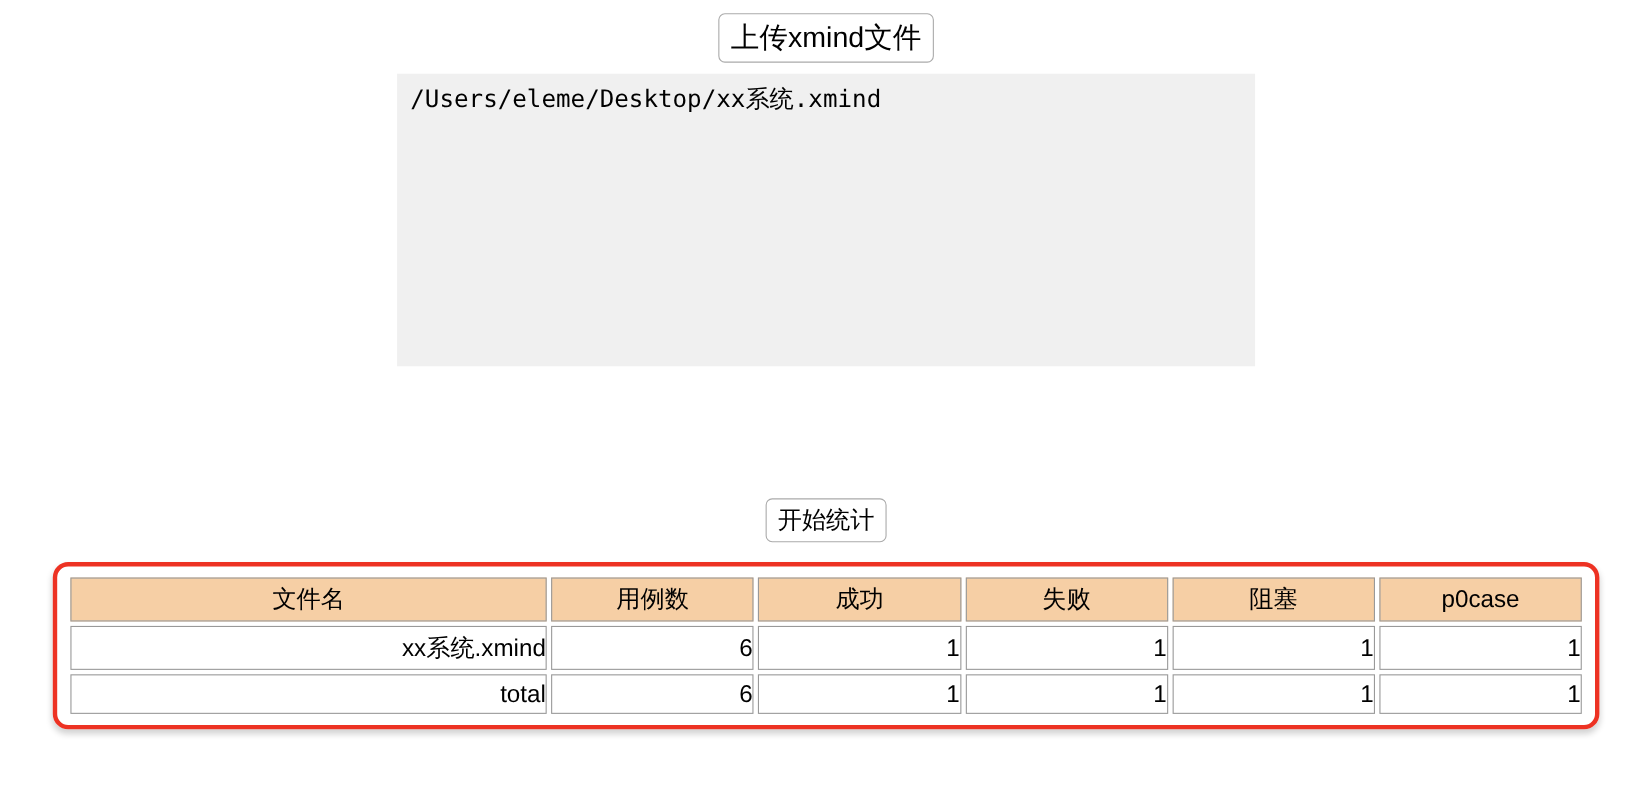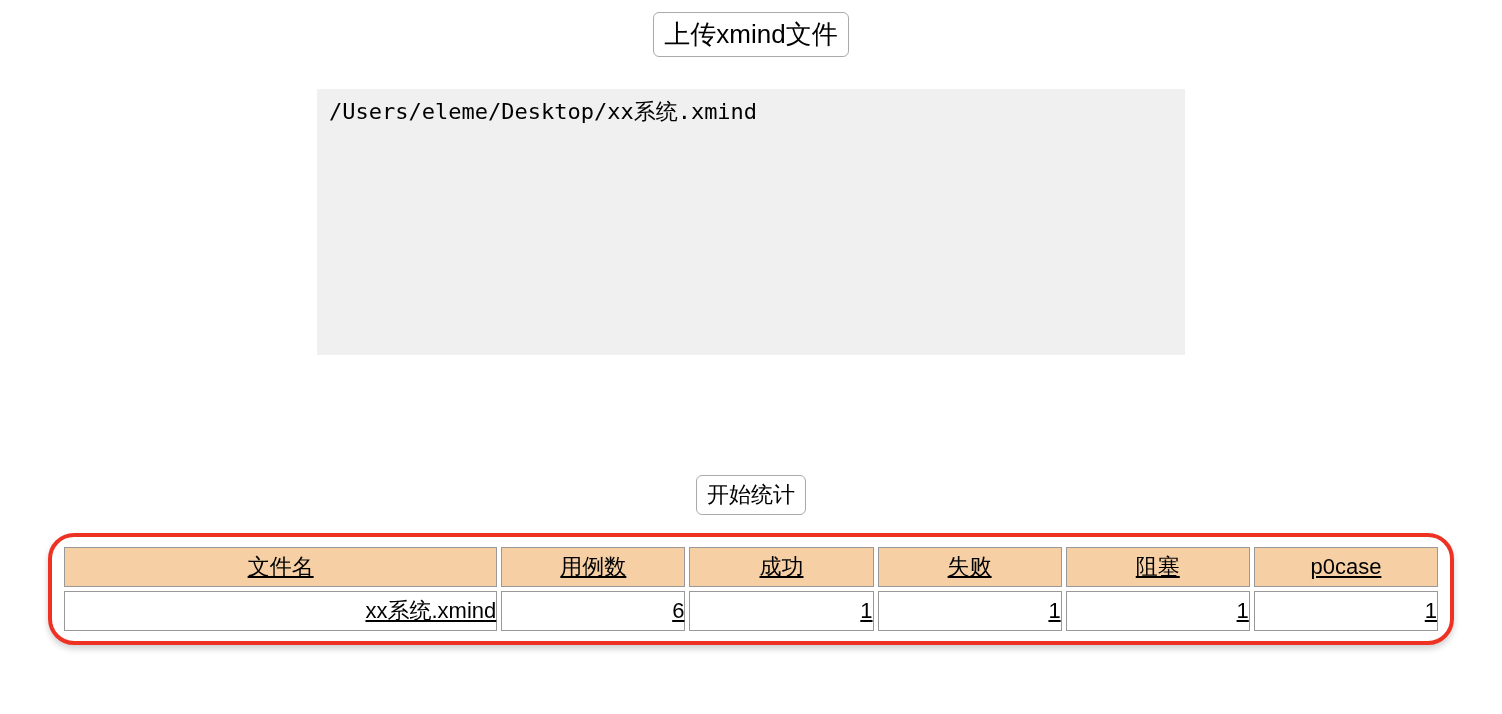--- a/index.html
+++ b/index.html
@@ -22,53 +22,52 @@
       display: inline-block;
       padding: 4px 10px;
       border: 1px solid #aaa;
       border-radius: 6px;
       background: #ffffff;
       font-size: 26px;
       cursor: pointer;
       font-family: inherit;
     }
     .file-path-area {
-      margin: 32px auto 0 auto;
-      width: 868px;
+      margin: 10px auto 0 auto;
+      width: 780px;
       height: 266px;
       background: #f0f0f0;
       border: none;
       padding: 8px 12px;
       font-family: "Menlo", "Monaco", "Consolas", monospace;
       font-size: 22px;
       color: #000;
       resize: none;
       text-align: left;
       display: block;
       outline: none;
     }
     .stats-section {
       text-align: center;
       margin-top: 120px;
-      text-decoration: underline;
     }
     .stats-button {
       display: inline-block;
       padding: 4px 10px;
       border: 1px solid #aaa;
       border-radius: 6px;
       background: #ffffff;
       font-size: 22px;
       cursor: pointer;
       font-family: inherit;
     }
     .table-wrapper {
       margin: 18px 48px 0 48px;
       border: 4px solid #ed3223;
-      border-radius: 26px;
+      border-radius: 14px;
       padding: 6px 8px;
       box-shadow: 0 4px 6px rgba(0,0,0,0.18);
     }
     table.results {
       width: 100%;
       border-collapse: separate;
       border-spacing: 4px;
       font-size: 22px;
     }
     table.results th {
@@ -112,16 +111,24 @@
       </thead>
       <tbody>
         <tr>
           <td>xx系统.xmind</td>
           <td>6</td>
           <td>1</td>
           <td>1</td>
           <td>1</td>
           <td>1</td>
         </tr>
+        <tr>
+          <td>total</td>
+          <td>6</td>
+          <td>1</td>
+          <td>1</td>
+          <td>1</td>
+          <td>1</td>
+        </tr>
       </tbody>
     </table>
   </div>
 </div>
 
 </body></html>

